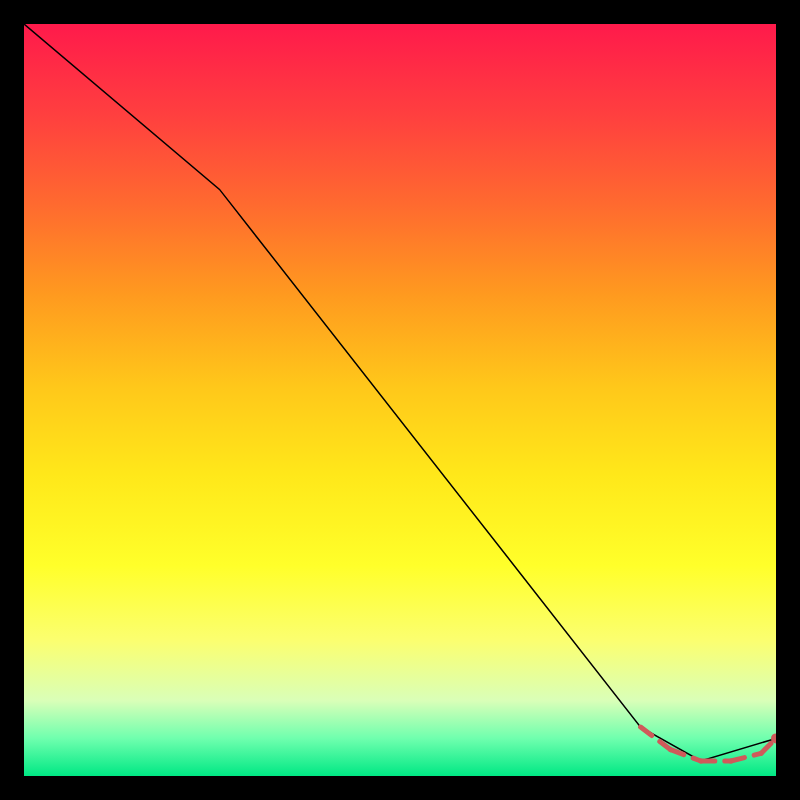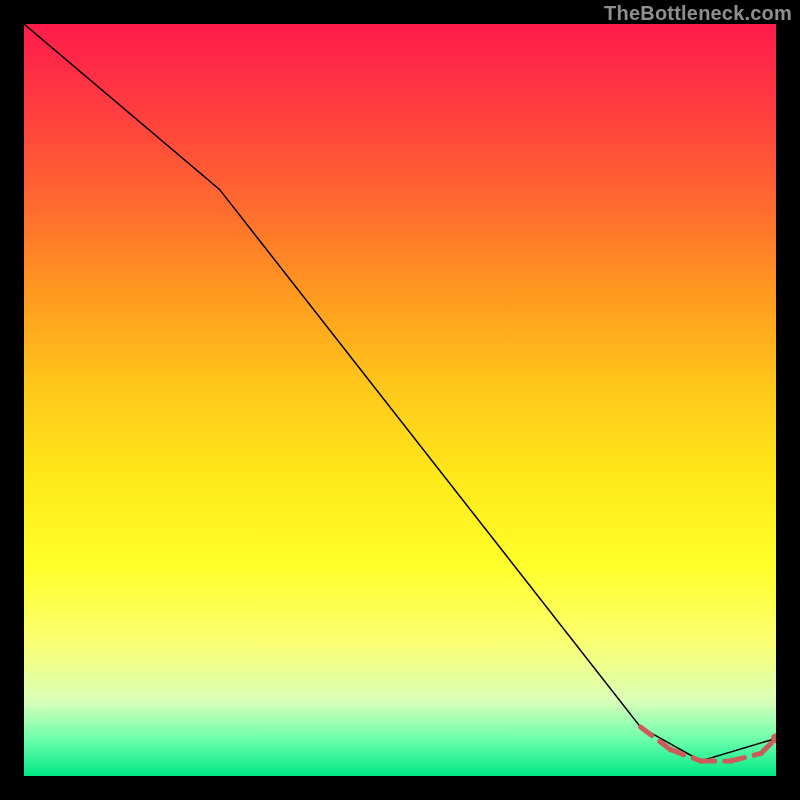--- a/index.html
+++ b/index.html
@@ -67,14 +67,13 @@
         <line x1="646.7" y1="725.7" x2="676.8" y2="737.0" stroke="#cf5a5a" stroke-width="5" stroke-linecap="round" stroke-dasharray="14 10"></line>
         <line x1="676.8" y1="737.0" x2="706.9" y2="737.0" stroke="#cf5a5a" stroke-width="5" stroke-linecap="round" stroke-dasharray="14 10"></line>
         <line x1="706.9" y1="737.0" x2="737.0" y2="729.4" stroke="#cf5a5a" stroke-width="5" stroke-linecap="round" stroke-dasharray="14 10"></line>
         <line x1="737.0" y1="729.4" x2="752.0" y2="714.4" stroke="#cf5a5a" stroke-width="5" stroke-linecap="round" stroke-dasharray="14 10"></line>
       </g>
     <g id="points-group">
         <circle cx="752.0" cy="714.4" r="5" fill="#cf5a5a"></circle>
       </g>
   </svg>
 
-  <div class="watermark">TheBottleneck.com</div>
 </div>
 
 </body></html>

